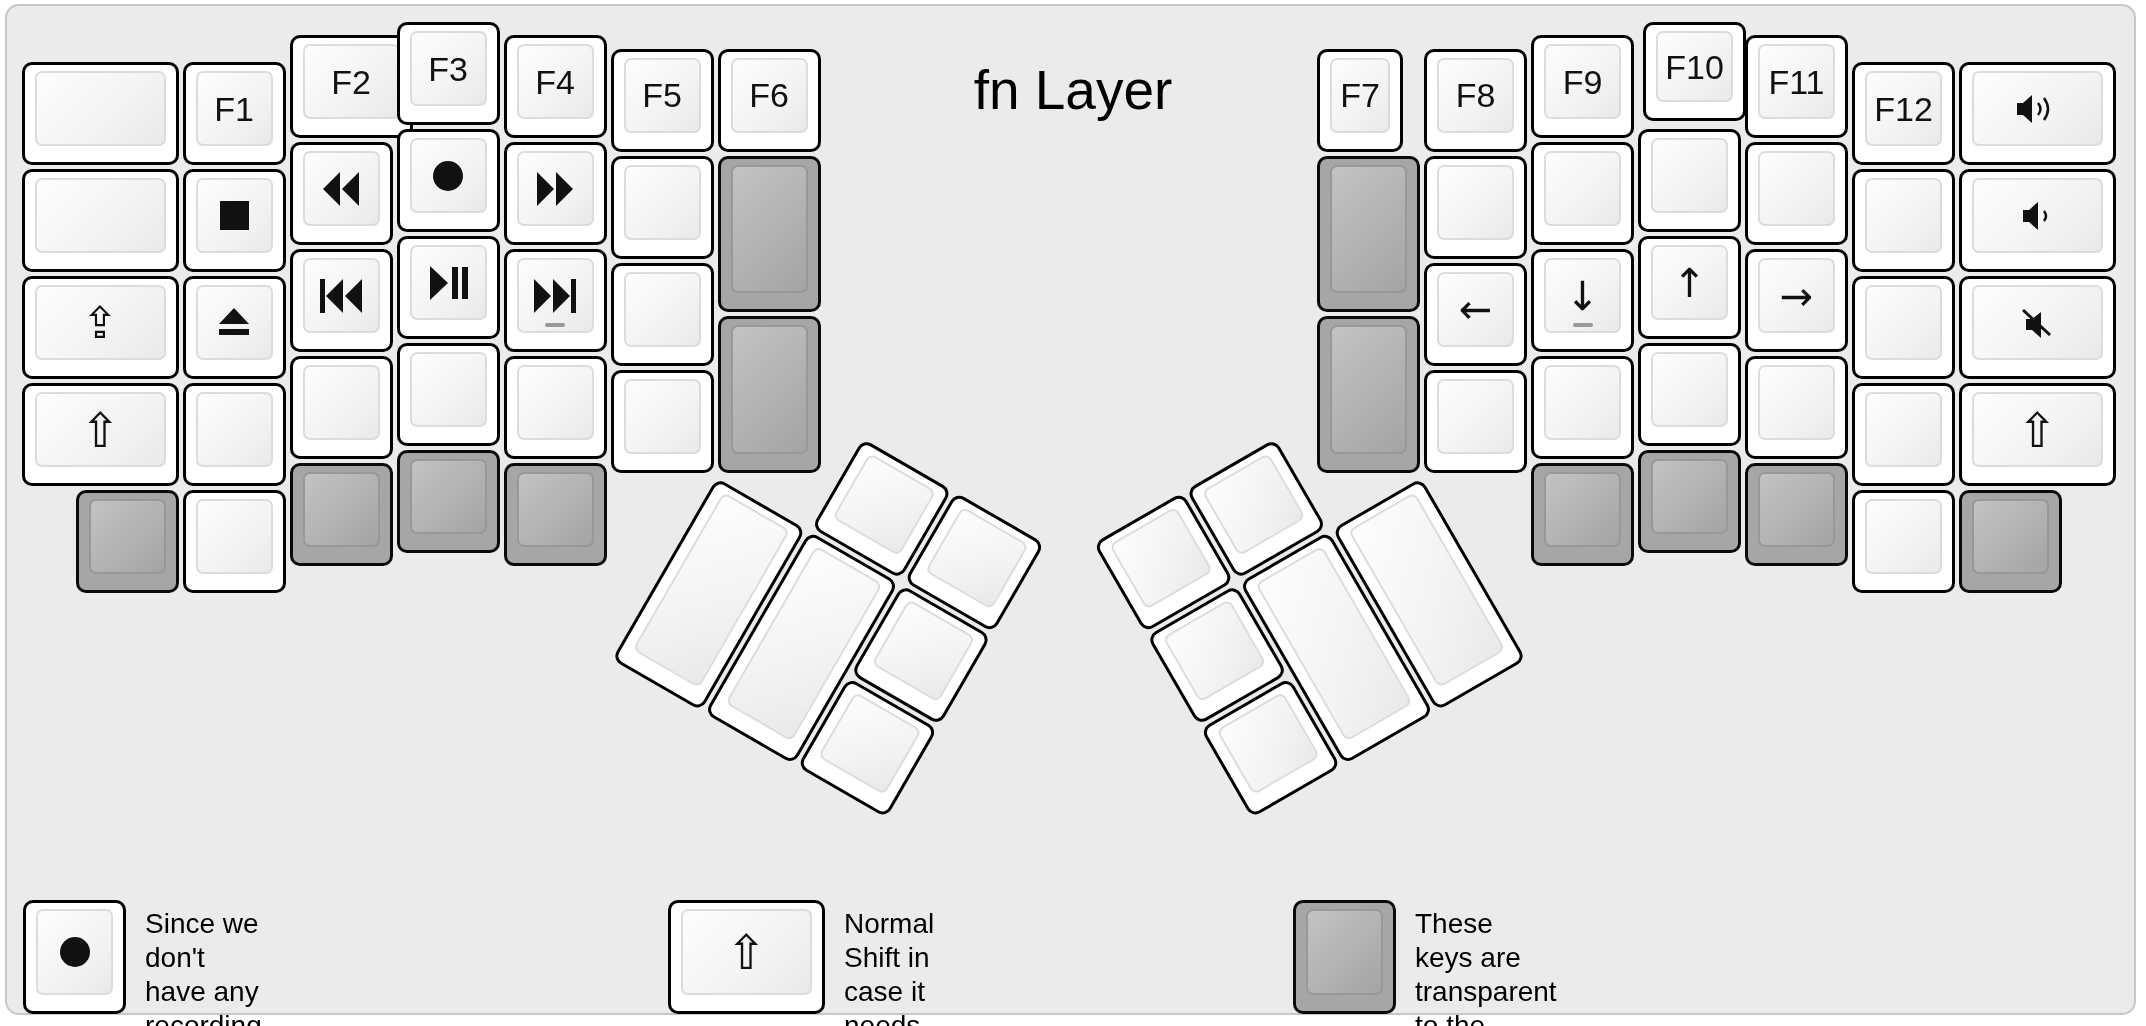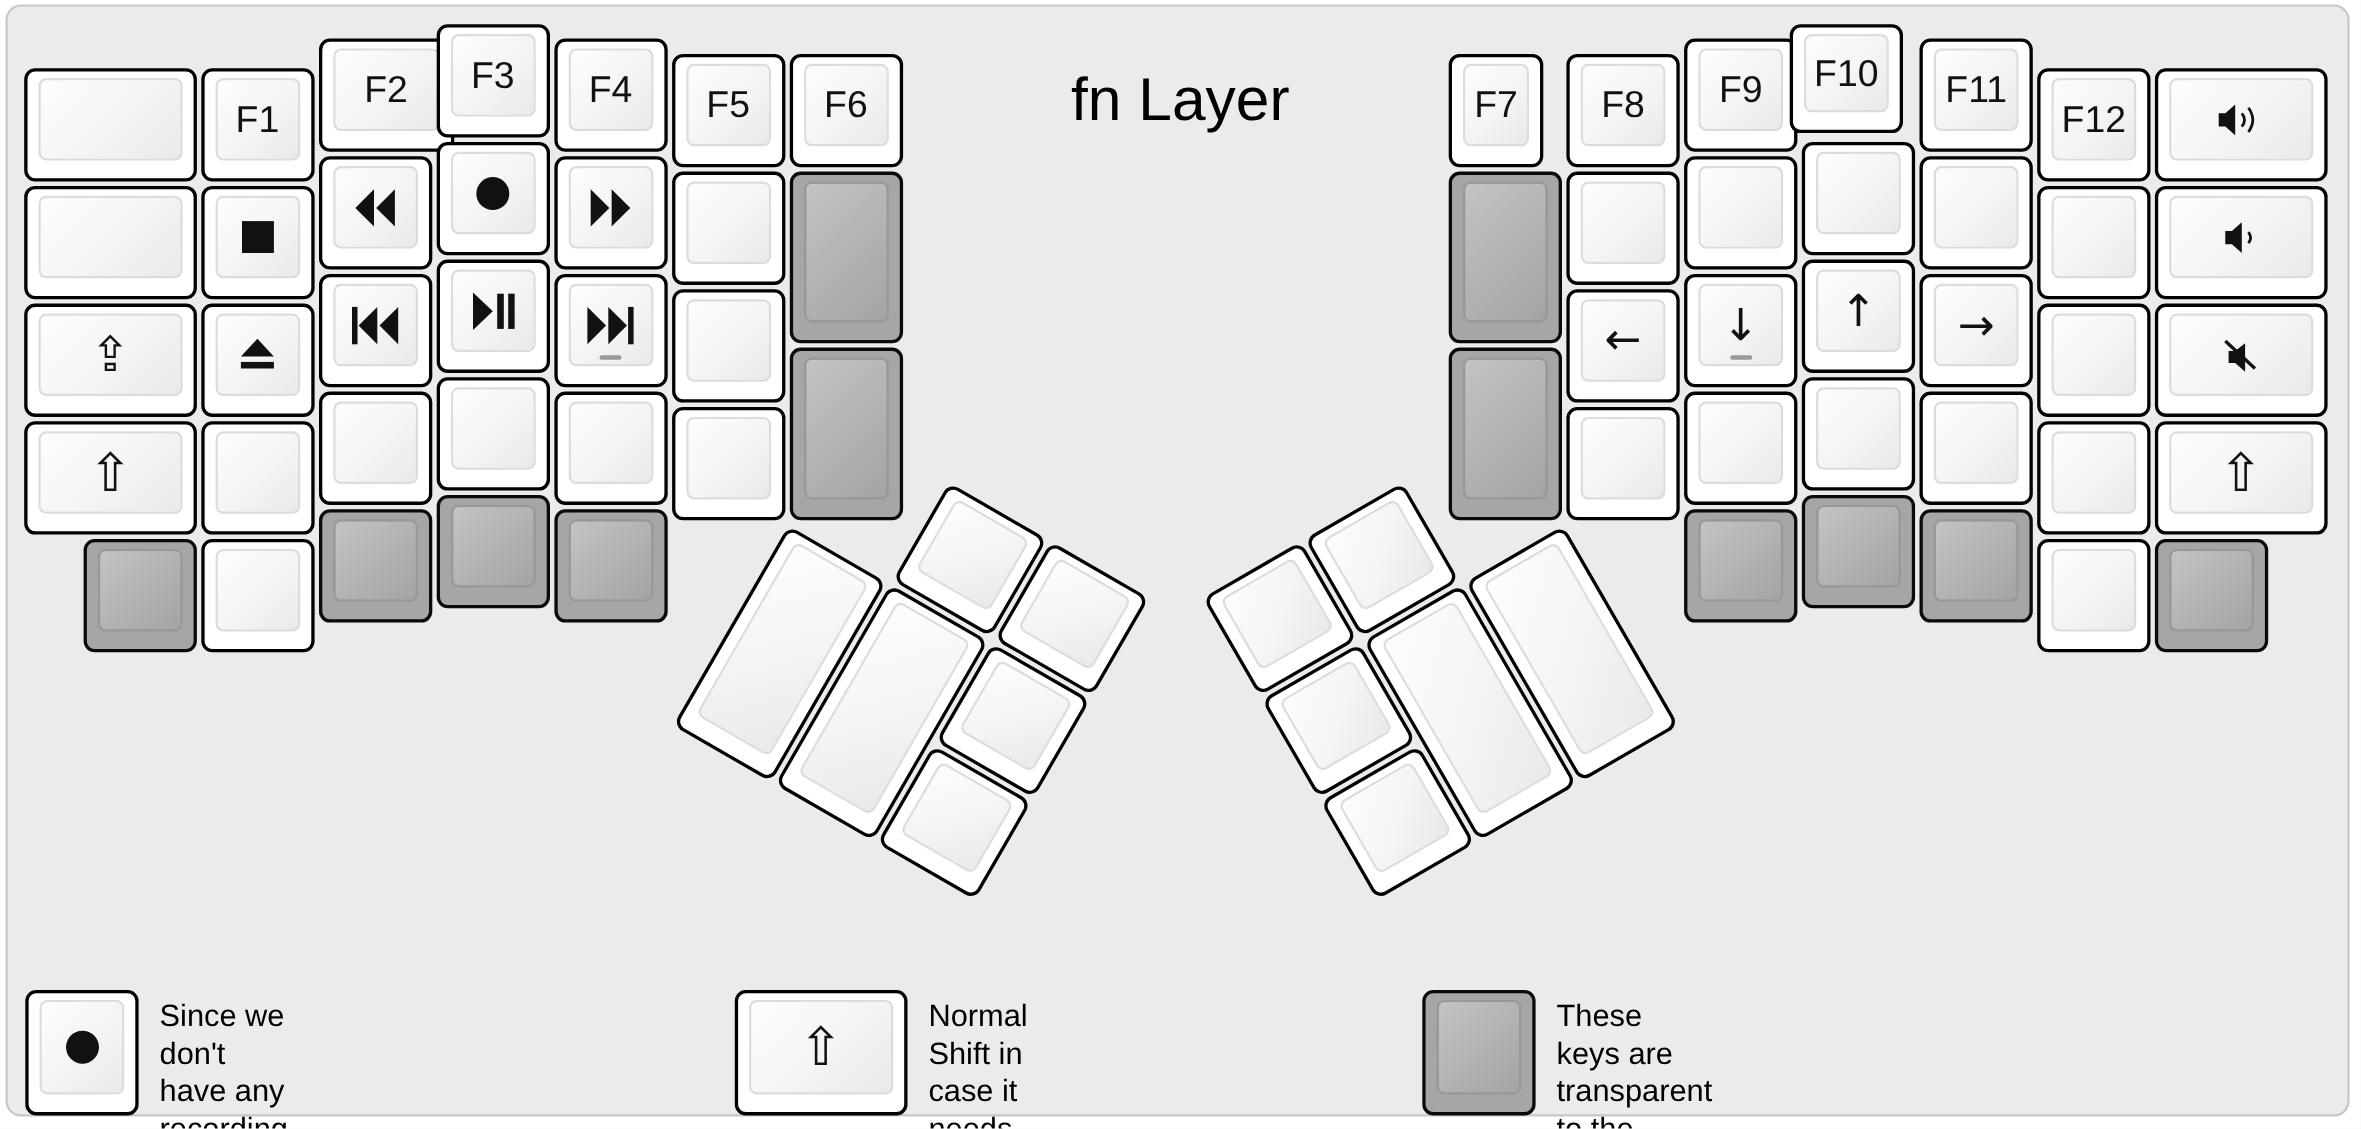--- a/index.html
+++ b/index.html
@@ -277,21 +277,21 @@
           <span class="glyph g-arrow">↓</span>
         </div>
         <div class="homing"></div>
       </div>
       <div class="key" style="left: 216px; top: 336.375px; width: 103px; height: 103px;">
         <div class="keytop"></div>
       </div>
       <div class="key gray" style="left: 216px; top: 443.375px; width: 103px; height: 103px;">
         <div class="keytop"></div>
       </div>
-      <div class="key" style="left: 312px; top: 2px; width: 103px; height: 99px;">
+      <div class="key" style="left: 328px; top: 2px; width: 103px; height: 99px;">
         <div class="keytop"></div>
         <div class="cap">
           <span class="glyph g-label">F10</span>
         </div>
       </div>
       <div class="key" style="left: 323px; top: 109px; width: 103px; height: 103px;">
         <div class="keytop"></div>
       </div>
       <div class="key" style="left: 323px; top: 216px; width: 103px; height: 103px;">
         <div class="keytop"></div>

